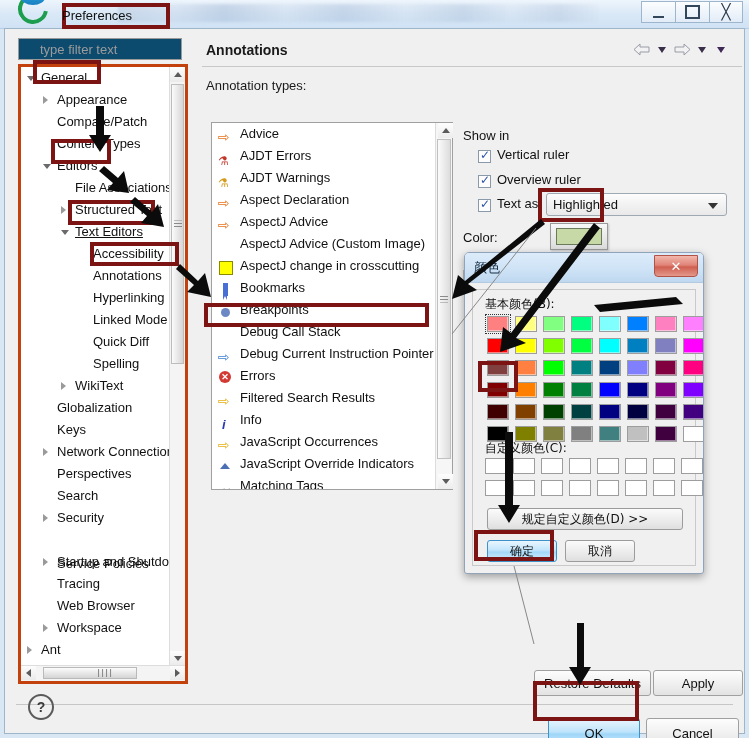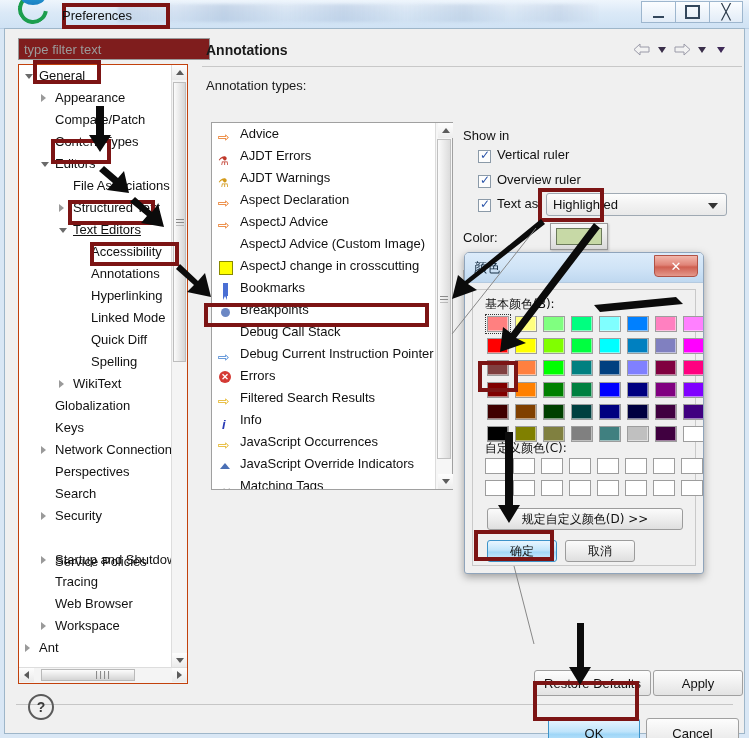--- a/index.html
+++ b/index.html
@@ -78,31 +78,31 @@
     border: 1px solid #9eb6c9;
     box-sizing: border-box;
   }
   .prefs-inner {
     position: absolute; left: 3px; top: 3px; right: 3px; bottom: 3px;
     background: #f0f0f0;
   }
 
   
   .filter-box {
-    position: absolute; left: 10px; top: 6px; width: 192px; height: 22px;
-    border: 1px solid #9a9a9a; background: #7f1d1d;
+    position: absolute; left: 10px; top: 6px; width: 164px; height: 22px;
+    border: 1px solid #9a9a9a; background: #0c4a6e;
     box-sizing: border-box;
-    padding: 3px 5px;
+    padding: 3px 21px;
     color: #9b9b9b; font-size: 13px;
   }
 
   
   .tree-panel {
     position: absolute; left: 10px; top: 32px; width: 170px; height: 620px;
-    background: #ffffff; border: 1px solid #c2410c;
+    background: #ffffff; border: 3px solid #c2410c;
     box-sizing: border-box; overflow: hidden;
   }
   .tree-list {
     position: absolute; left: 0; top: 0; width: 155px; height: 596px;
     overflow: hidden;
   }
   .tree-item {
     position: relative;
     height: 22px; line-height: 22px;
     font-size: 13px; color: #111;

